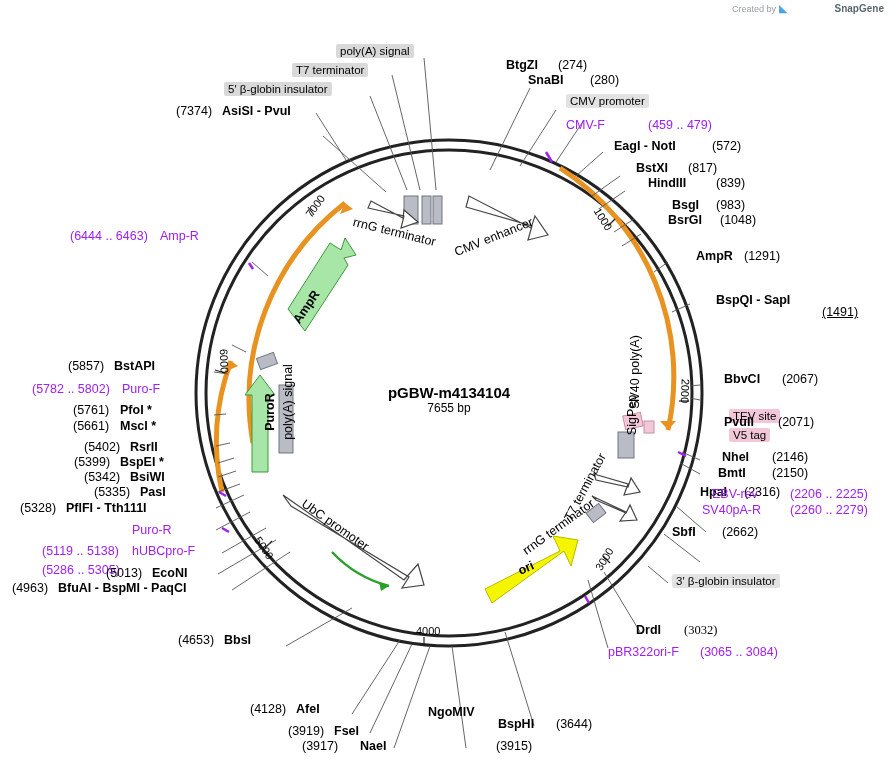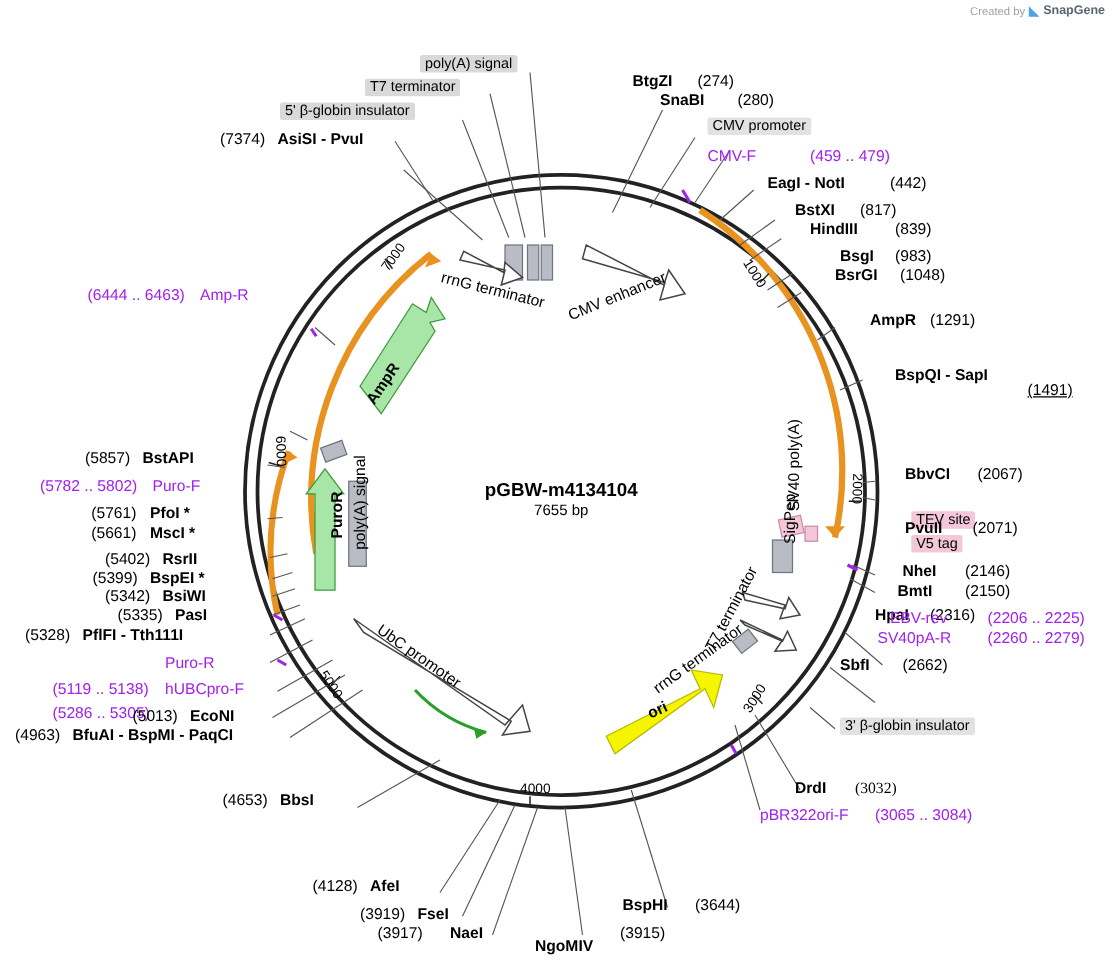--- a/index.html
+++ b/index.html
@@ -9,21 +9,21 @@
     font-family:"Liberation Sans", sans-serif;
     position:relative;
     overflow:hidden;
   }
   #plasmid-map{position:absolute;left:0;top:0;width:890px;height:765px;}
   .credit{
     position:absolute;right:6px;top:2px;
     font-size:9px;color:#9aa0a6;
     display:flex;align-items:center;gap:3px;
   }
-  .credit .brand{color:#5b6770;font-weight:bold;font-size:10px;}
+  .credit .brand{color:#5b6770;font-weight:bold;font-size:10px;margin-left:44px;}
   .credit .logo-mark{color:#4da3e0;font-size:11px;}
   .lbl{position:absolute;white-space:nowrap;font-size:12.5px;color:#000;}
   .lbl.b{font-weight:bold;}
   .lbl.pos{color:#000;font-weight:normal;}
   .purple{color:#a020f0;}
   .center-name{
     position:absolute;text-align:center;font-weight:bold;font-size:15px;color:#000;
   }
   .center-bp{position:absolute;text-align:center;font-size:12px;color:#000;}
   .tagbox{
@@ -234,21 +234,21 @@
 
 <div class="lbl pos" style="left:250px;top:702px;">(4128)</div>
 <div class="lbl b" style="left:296px;top:702px;">AfeI</div>
 
 <div class="lbl pos" style="left:288px;top:724px;">(3919)</div>
 <div class="lbl b" style="left:334px;top:724px;">FseI</div>
 
 <div class="lbl pos" style="left:302px;top:739px;">(3917)</div>
 <div class="lbl b" style="left:348px;top:739px;padding-left:12px;">NaeI</div>
 
-<div class="lbl b" style="left:428px;top:750px;">NgoMIV</div>
+<div class="lbl b" style="left:428px;top:705px;">NgoMIV</div>
 <div class="lbl pos" style="left:496px;top:739px;">(3915)</div>
 
 <div class="lbl b" style="left:498px;top:717px;">BspHI</div>
 <div class="lbl pos" style="left:556px;top:717px;">(3644)</div>
 
 <div class="lbl purple" style="left:608px;top:645px;">pBR322ori-F</div>
 <div class="lbl purple" style="left:700px;top:645px;">(3065 .. 3084)</div>
 
 <div class="lbl b" style="left:636px;top:623px;">DrdI</div>
 <div class="lbl pos" style="left:684px;top:623px;font-family:Liberation Serif, serif;">(3032)</div>
@@ -289,21 +289,21 @@
 <div class="lbl b" style="left:672px;top:198px;">BsgI</div>
 <div class="lbl pos" style="left:716px;top:198px;">(983)</div>
 
 <div class="lbl b" style="left:648px;top:176px;">HindIII</div>
 <div class="lbl pos" style="left:716px;top:176px;">(839)</div>
 
 <div class="lbl b" style="left:636px;top:161px;">BstXI</div>
 <div class="lbl pos" style="left:688px;top:161px;">(817)</div>
 
 <div class="lbl b" style="left:614px;top:139px;">EagI  -  NotI</div>
-<div class="lbl pos" style="left:712px;top:139px;">(442)</div>
+<div class="lbl pos" style="left:712px;top:139px;">(572)</div>
 
 <div class="lbl purple" style="left:566px;top:118px;">CMV-F</div>
 <div class="lbl purple" style="left:648px;top:118px;">(459 .. 479)</div>
 
 <div class="lbl b" style="left:528px;top:73px;">SnaBI</div>
 <div class="lbl pos" style="left:590px;top:73px;">(280)</div>
 
 <div class="lbl b" style="left:506px;top:58px;">BtgZI</div>
 <div class="lbl pos" style="left:558px;top:58px;">(274)</div>
 

